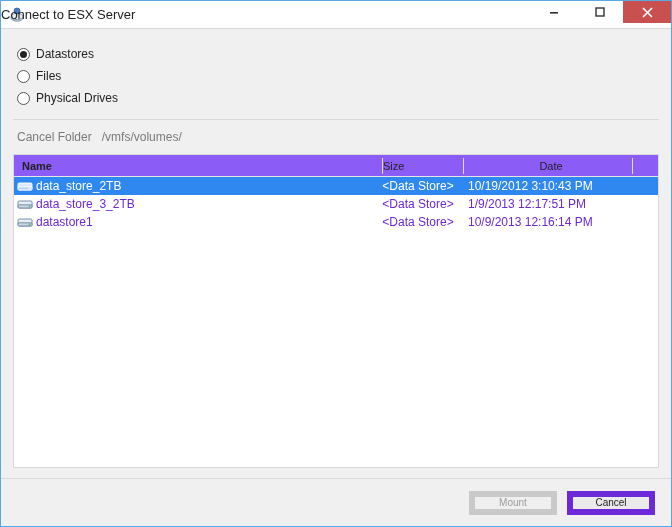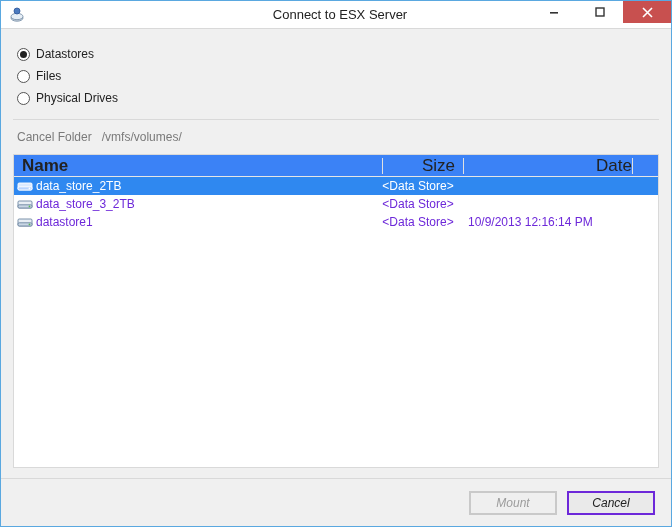--- a/index.html
+++ b/index.html
@@ -26,22 +26,22 @@
     align-items: center;
     position: relative;
   }
   .titlebar .app-icon {
     width: 16px; height: 16px;
     margin-left: 8px;
     display: flex; align-items: center; justify-content: center;
   }
   .titlebar .title {
     position: absolute;
-    left: 8px; right: 0;
-    text-align: center;
+    left: 0; right: 0;
+    text-align: left;
     font-size: 13px;
     color: #222;
     pointer-events: none;
   }
   .win-controls {
     margin-left: auto;
     display: flex;
     height: 100%;
   }
   .win-btn {
@@ -105,30 +105,30 @@
   .list-panel {
     flex: 1;
     background: #fff;
     border: 1px solid #d9d9d9;
     display: flex;
     flex-direction: column;
     overflow: hidden;
   }
   .list-header {
     display: flex;
-    background: #3b82f6;
+    background: #8b5cf6;
     border-bottom: 1px solid #e6e6e6;
     height: 22px;
     align-items: center;
     color: #222;
-    font-size: 17px;
+    font-size: 11px;
   }
   .col-name { flex: 0 0 368px; padding-left: 8px; font-weight: bold; text-align: left; }
-  .col-size { flex: 0 0 80px; text-align: right; padding-right: 8px; }
-  .col-date { flex: 0 0 168px; padding-left: 6px; text-align: right; }
+  .col-size { flex: 0 0 80px; text-align: left; padding-right: 8px; }
+  .col-date { flex: 0 0 168px; padding-left: 6px; text-align: center; }
   .list-header .col-divider {
     width: 1px; height: 16px; background: #e0e0e0;
   }
   .list-body { flex: 1; overflow: auto; }
   .row {
     display: flex;
     height: 18px;
     align-items: center;
     color: #6d28d9;
     font-size: 12px;
@@ -152,26 +152,25 @@
     display: flex;
     align-items: center;
     justify-content: flex-end;
     padding-right: 16px;
     gap: 10px;
   }
   .btn {
     min-width: 88px;
     height: 24px;
     background: #eaeaea;
-    border: 2px solid #6d28d9;
-    color: #222;
-    font-size: 12px;
+    border: 6px solid #6d28d9;
+    color: #222;
+    font-size: 10px;
     display: flex; align-items: center; justify-content: center;
     padding: 0 12px;
-    font-style: italic;
   }
   .btn.disabled {
     color: #9c9c9c;
     border-color: #c9c9c9;
     background: #efefef;
   }
   .drive-svg { width: 16px; height: 12px; }
 </style>
 </head>
 <body>
@@ -245,31 +244,33 @@
       <div class="row selected">
             <span class="icon">
 <svg class="drive-svg" viewBox="0 0 16 12">
   <rect x="1" y="3" width="14" height="7" rx="1.2" fill="#dceaff" stroke="#fff" stroke-width="0.9"></rect>
   <rect x="1" y="6.8" width="14" height="3.2" rx="1.2" fill="#b9d4ff" stroke="#fff" stroke-width="0.9"></rect>
   <circle cx="12.5" cy="8.4" r="0.9" fill="#fff"></circle>
 </svg>
             </span>
             <span class="name">data_store_2TB</span>
             <span class="size">&lt;Data Store&gt;</span>
+            <span class="date">10/19/2012 3:10:43 PM</span>
           </div>
           <div class="row">
             <span class="icon">
 <svg class="drive-svg" viewBox="0 0 16 12">
   <rect x="1" y="3" width="14" height="7" rx="1.2" fill="#e8eef4" stroke="#6d86a1" stroke-width="0.9"></rect>
   <rect x="1" y="6.8" width="14" height="3.2" rx="1.2" fill="#c9d6e4" stroke="#6d86a1" stroke-width="0.9"></rect>
   <circle cx="12.5" cy="8.4" r="0.9" fill="#58b658"></circle>
 </svg>
             </span>
             <span class="name">data_store_3_2TB</span>
             <span class="size">&lt;Data Store&gt;</span>
+            <span class="date">1/9/2013 12:17:51 PM</span>
           </div>
           <div class="row">
             <span class="icon">
 <svg class="drive-svg" viewBox="0 0 16 12">
   <rect x="1" y="3" width="14" height="7" rx="1.2" fill="#e8eef4" stroke="#6d86a1" stroke-width="0.9"></rect>
   <rect x="1" y="6.8" width="14" height="3.2" rx="1.2" fill="#c9d6e4" stroke="#6d86a1" stroke-width="0.9"></rect>
   <circle cx="12.5" cy="8.4" r="0.9" fill="#58b658"></circle>
 </svg>
             </span>
             <span class="name">datastore1</span>

